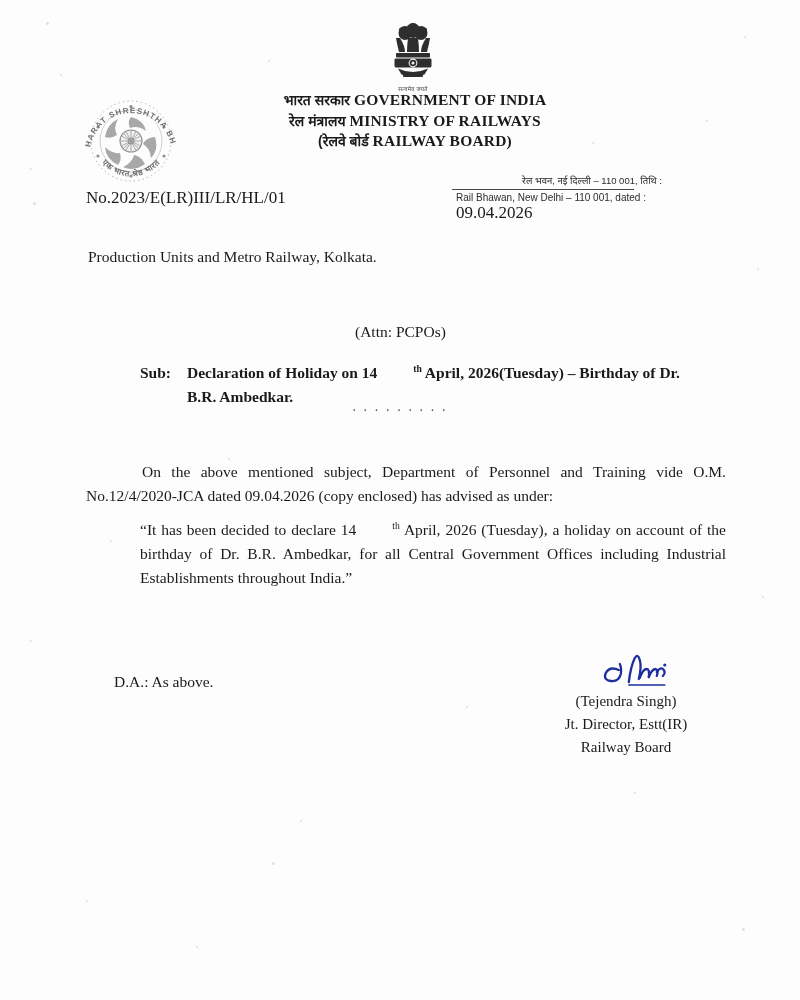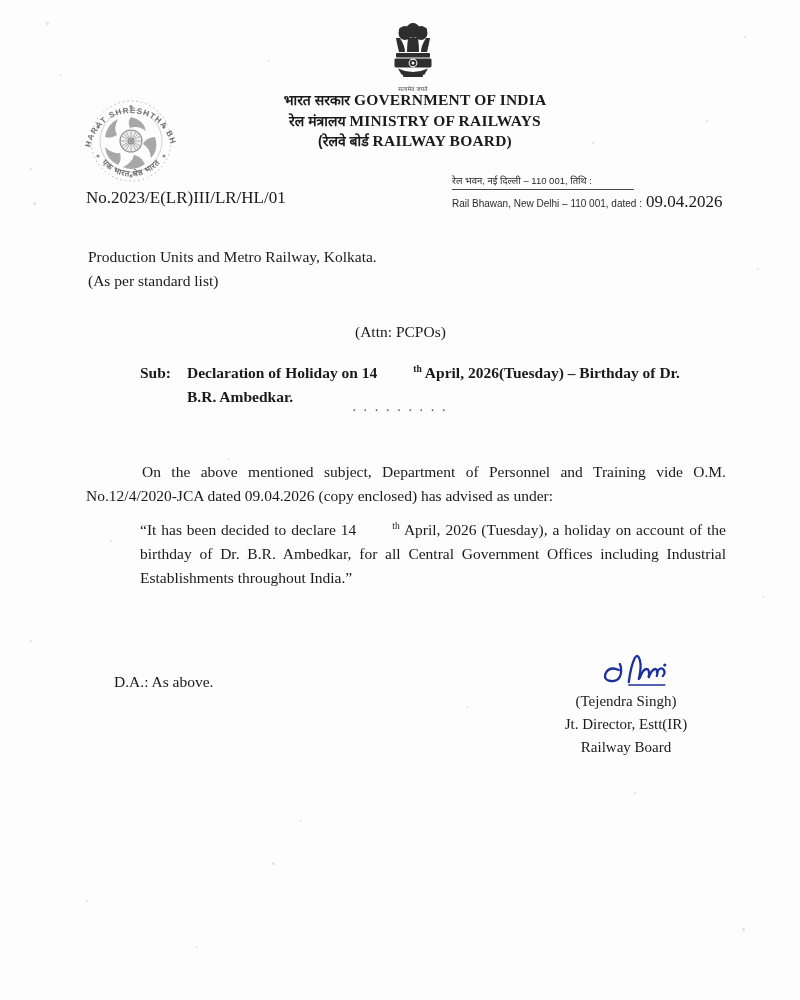--- a/index.html
+++ b/index.html
@@ -73,37 +73,39 @@
     left: 86px;
     top: 188px;
     font-size: 17px;
     white-space: nowrap;
   }
   .addr-block {
     position: absolute;
     left: 452px;
     top: 174px;
     width: 280px;
+    text-align: center;
   }
   .addr-hi {
     font-size: 9.5px;
     font-family: "Liberation Sans", "DejaVu Sans", sans-serif;
     color: #2b2b2b;
     white-space: nowrap;
     padding-bottom: 2px;
   }
   .addr-rule {
     border-top: 1px solid #4a4a4a;
     width: 182px;
   }
   .addr-en-row {
     display: flex;
     align-items: baseline;
     white-space: nowrap;
     margin-top: 2px;
+    flex-direction: column;
   }
   .addr-en {
     font-size: 10px;
     font-family: "Liberation Sans", "DejaVu Sans", sans-serif;
     color: #2b2b2b;
   }
   .addr-date {
     font-size: 17px;
     margin-left: 4px;
     color: #1a1a1a;
@@ -311,21 +313,20 @@
     <div class="addr-hi">रेल भवन, नई दिल्ली – 110 001, तिथि :</div>
     <div class="addr-rule"></div>
     <div class="addr-en-row">
       <span class="addr-en">Rail Bhawan, New Delhi – 110 001, dated :</span>
       <span class="addr-date">09.04.2026</span>
     </div>
   </div>
 
   <div class="addressee">
     <div>Production Units and Metro Railway, Kolkata.</div>
-    <div>(As per standard list)</div>
   </div>
   <div class="attn">(Attn: PCPOs)</div>
 
   <div class="subject">
     <div class="subject-row">
       <span class="subject-label">Sub:</span>
       <span class="subject-text"><span>Declaration of Holiday on 14</span><sup>th</sup><span> April, 2026(Tuesday) – Birthday of Dr. B.R. Ambedkar.</span></span>
     </div>
   </div>
 

